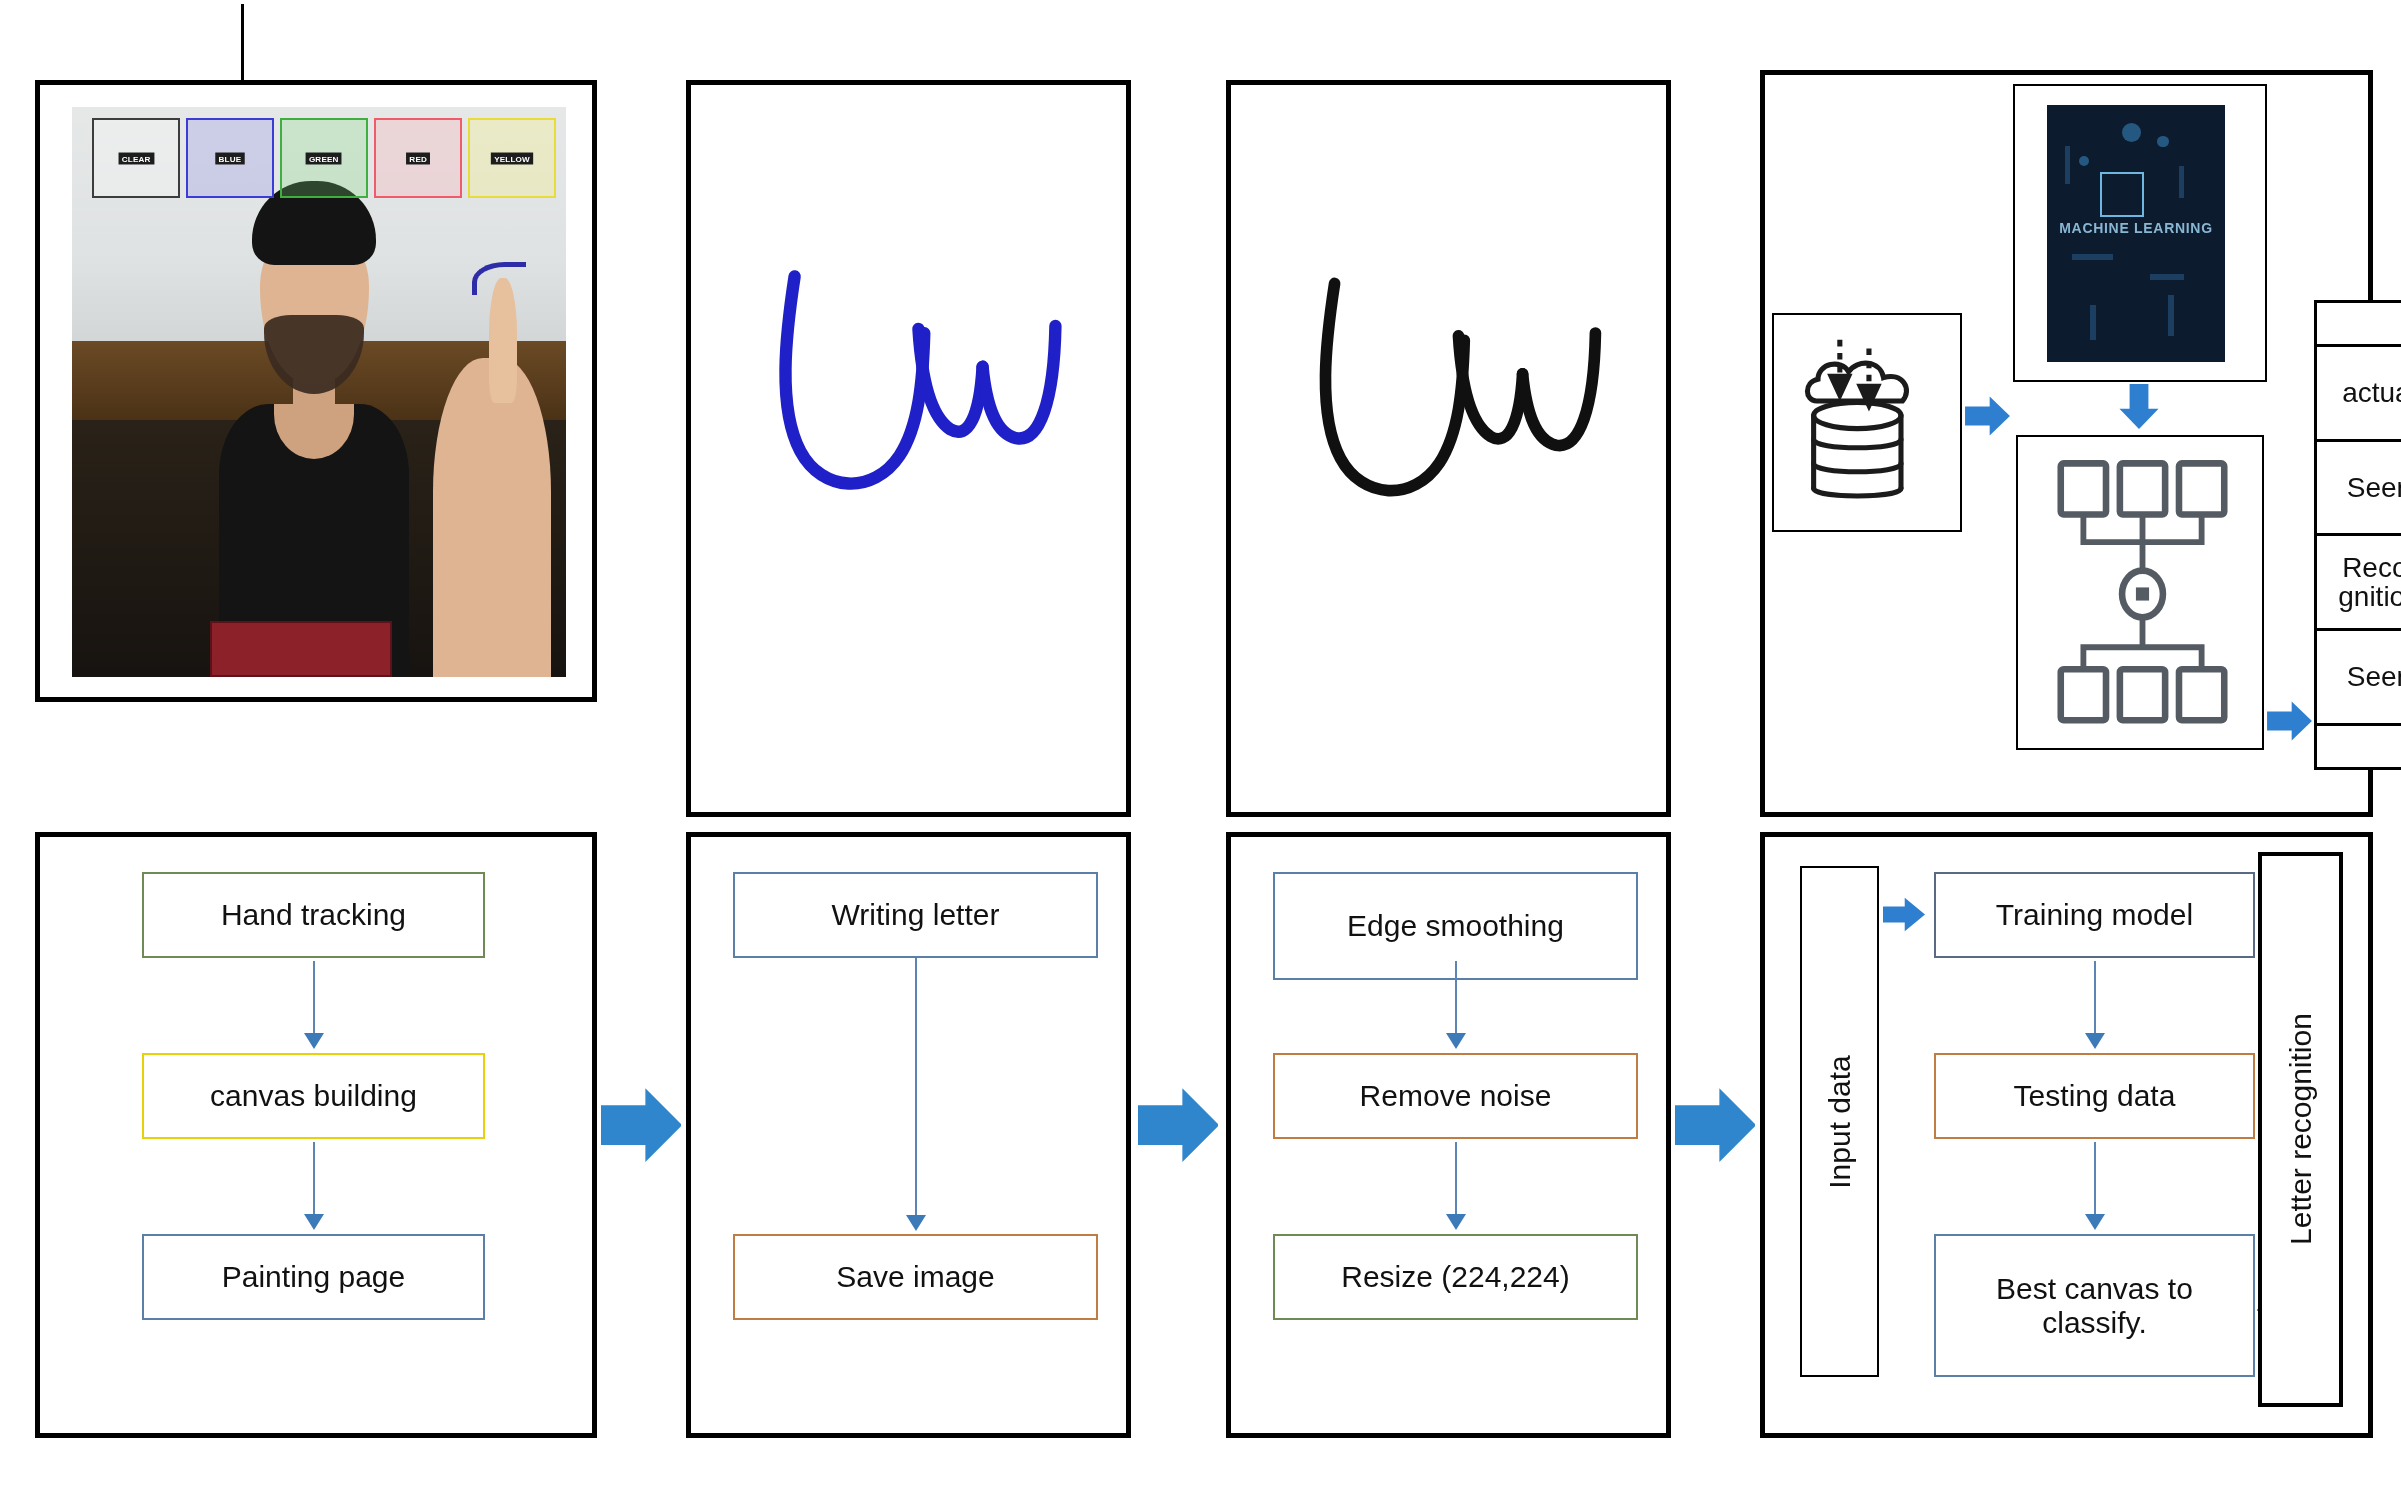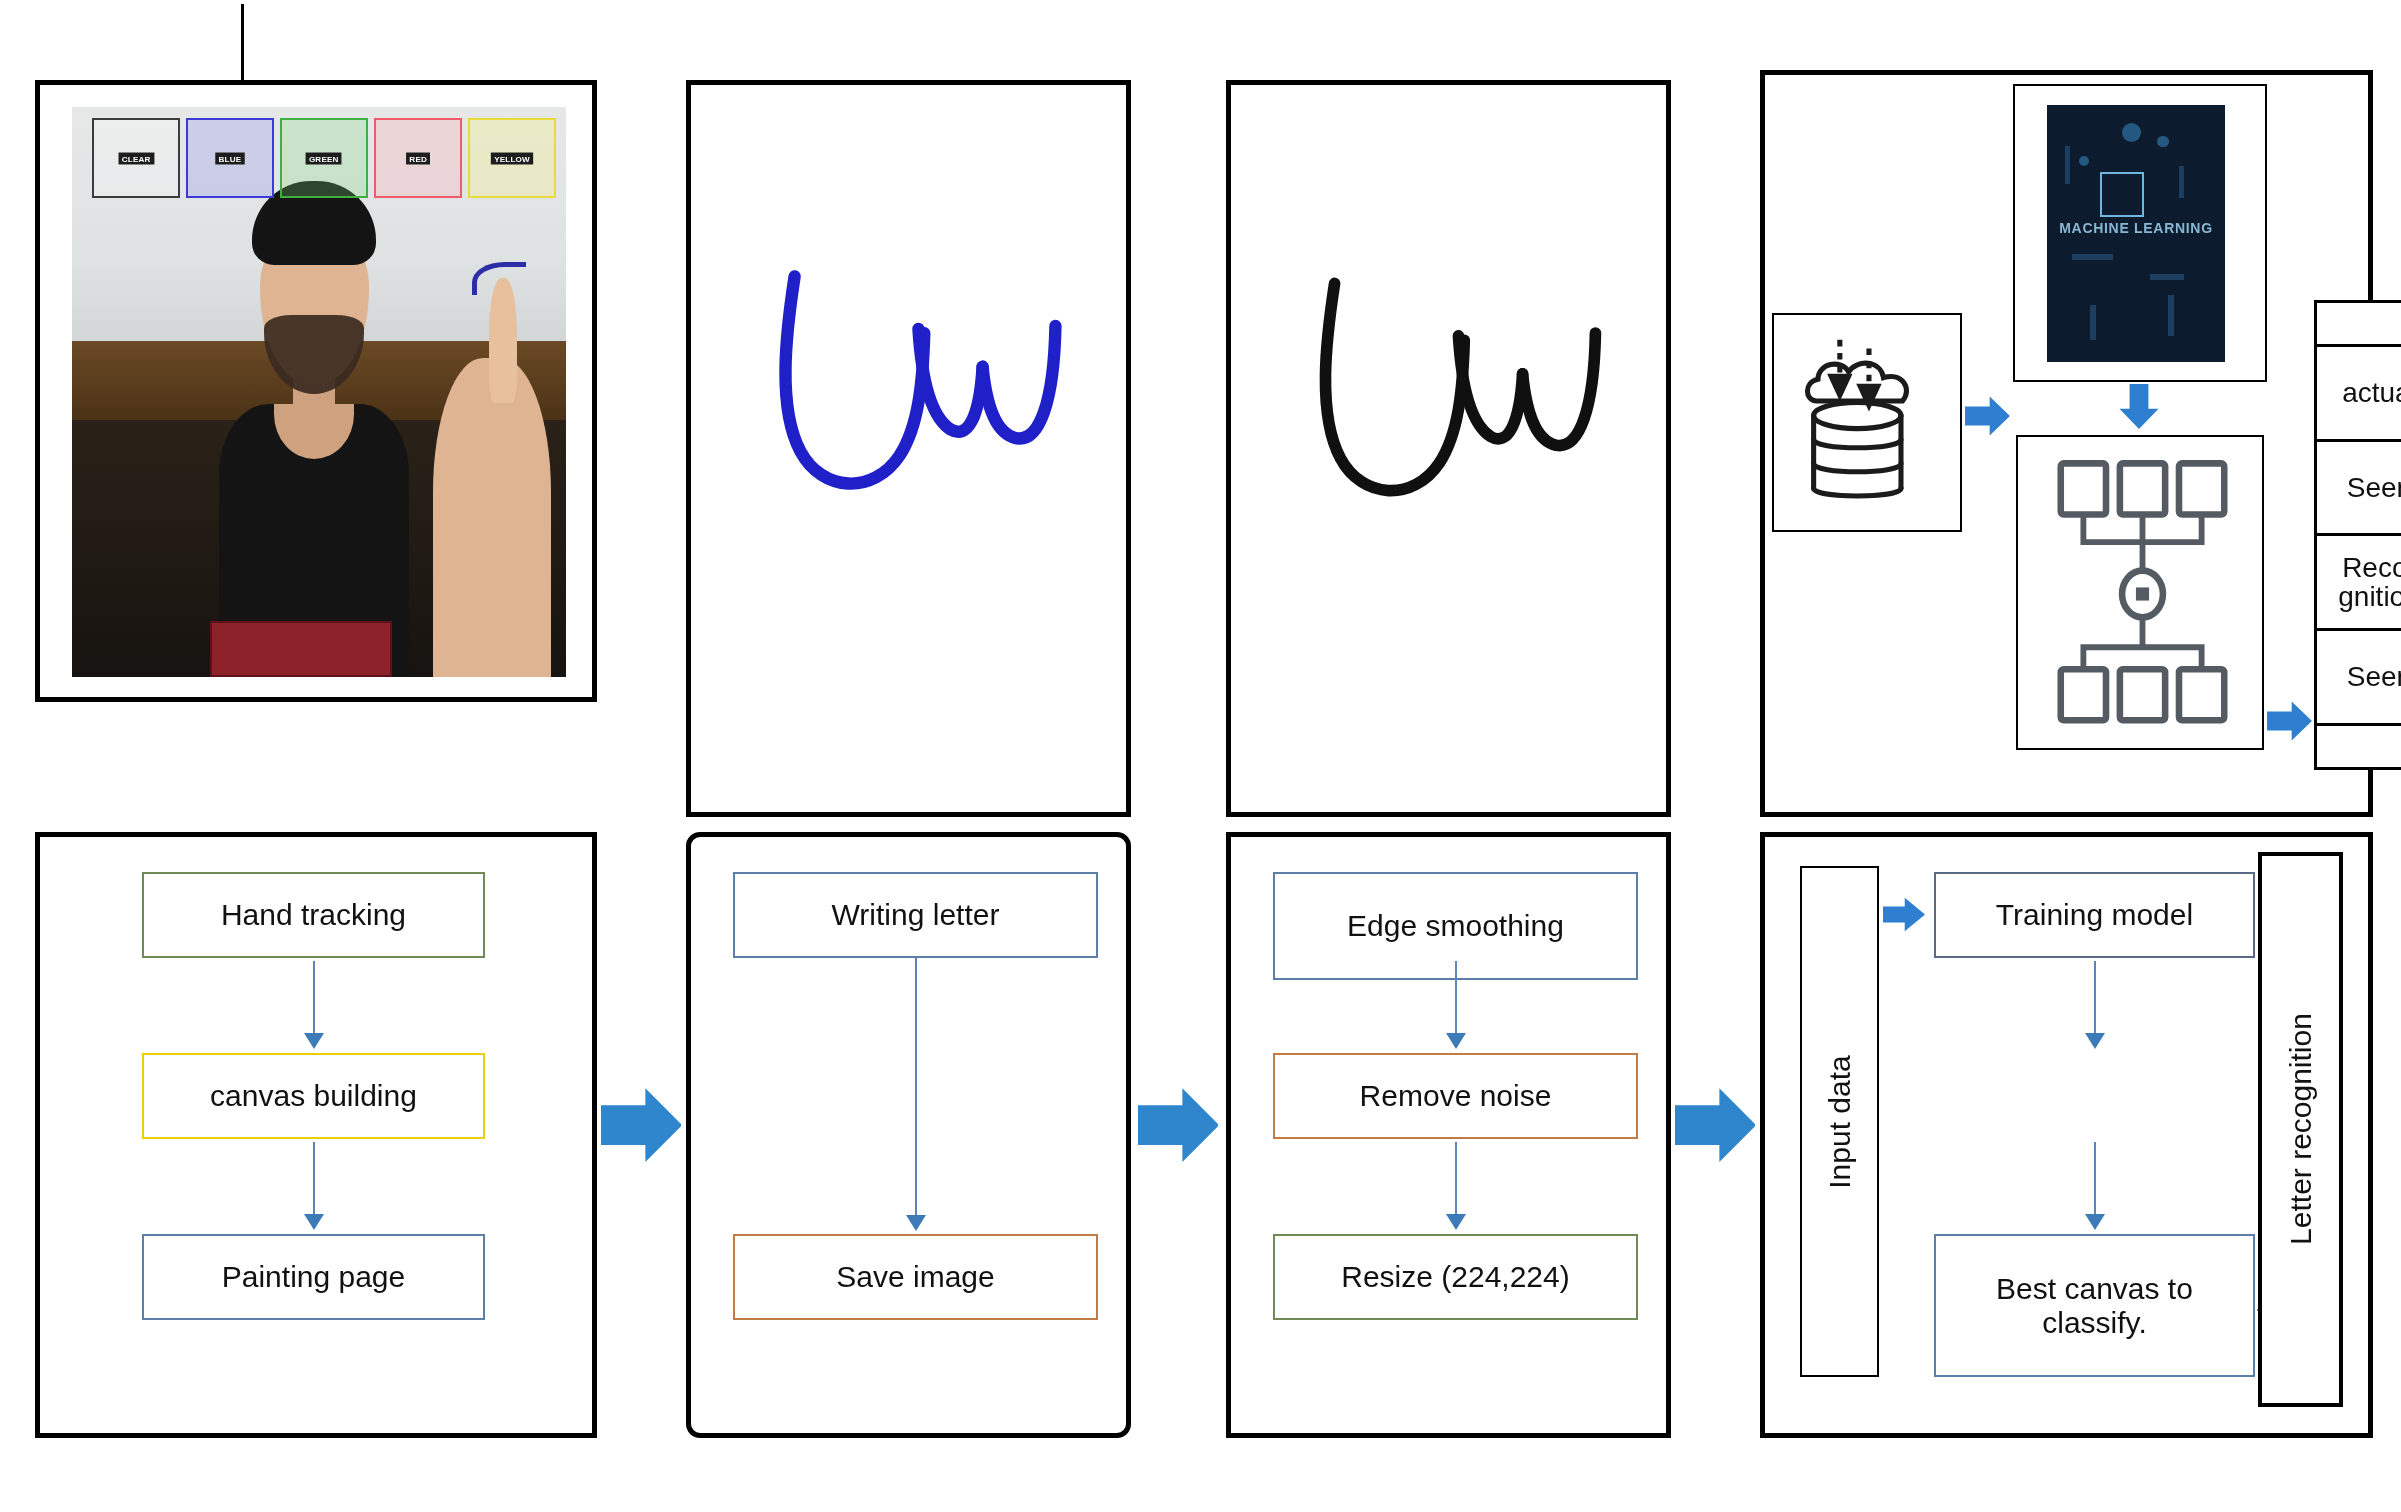--- a/index.html
+++ b/index.html
@@ -184,21 +184,21 @@
     <svg viewBox="0 0 460 420">
       <g fill="none" stroke="#2020c8" stroke-width="17" stroke-linecap="round" stroke-linejoin="round">
         <path d="M62,72 C50,150 38,252 70,312 C100,368 170,372 206,318 C232,278 238,218 240,150"></path>
         <path d="M232,144 C236,210 248,264 276,282 C300,296 316,264 320,196"></path>
         <path d="M320,196 C326,256 340,288 366,294 C398,300 418,244 420,140"></path>
       </g>
     </svg>
   </div>
 </div>
 
-<div class="panel" style="left:686px;top:832px;width:445px;height:606px;border-radius:14px;">
+<div class="panel" style="left:686px;top:832px;width:445px;height:606px;">
   <div class="fbox b-blue" style="left:42px;top:35px;width:365px;height:86px;">Writing letter</div>
   <div class="arrow-v" style="left:225px;top:121px;height:271px;">
     <div class="shaft"></div>
       <div class="head"></div>
   </div>
   <div class="fbox b-orange" style="left:42px;top:397px;width:365px;height:86px;">Save image</div>
 </div>
 
 <div class="block-arrow" style="left:1138px;top:1087px;width:80px;height:77px;">
   <svg viewBox="0 0 110 105" preserveAspectRatio="none">
@@ -348,20 +348,21 @@
         <polygon points="0,13 30,13 30,1 58,24 30,47 30,35 0,35" fill="#2f7fd0"></polygon>
       </svg>
   </div>
 
   <div class="fbox b-slate" style="left:169px;top:35px;width:321px;height:86px;">Training model</div>
   <div class="arrow-v" style="left:330px;top:124px;height:86px;">
     <div class="shaft"></div>
       <div class="head"></div>
   </div>
 
+  <div class="fbox b-orange" style="left:169px;top:216px;width:321px;height:86px;">Testing data</div>
   <div class="arrow-v" style="left:330px;top:305px;height:86px;">
     <div class="shaft"></div>
       <div class="head"></div>
   </div>
 
   <div class="fbox b-blue" style="left:169px;top:397px;width:321px;height:143px;">Best canvas to classify.</div>
 
   <div class="arrow-h" style="left:492px;top:473px;width:66px;">
     <div class="shaft"></div>
       <div class="head"></div>

